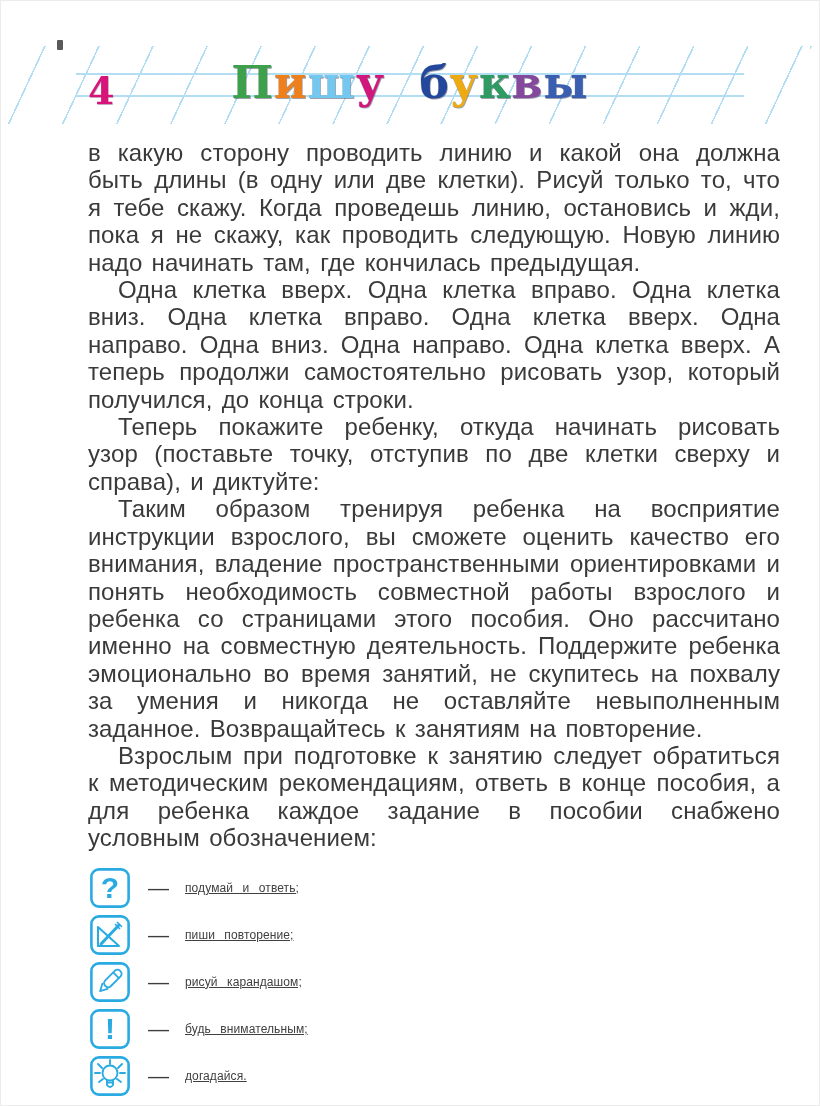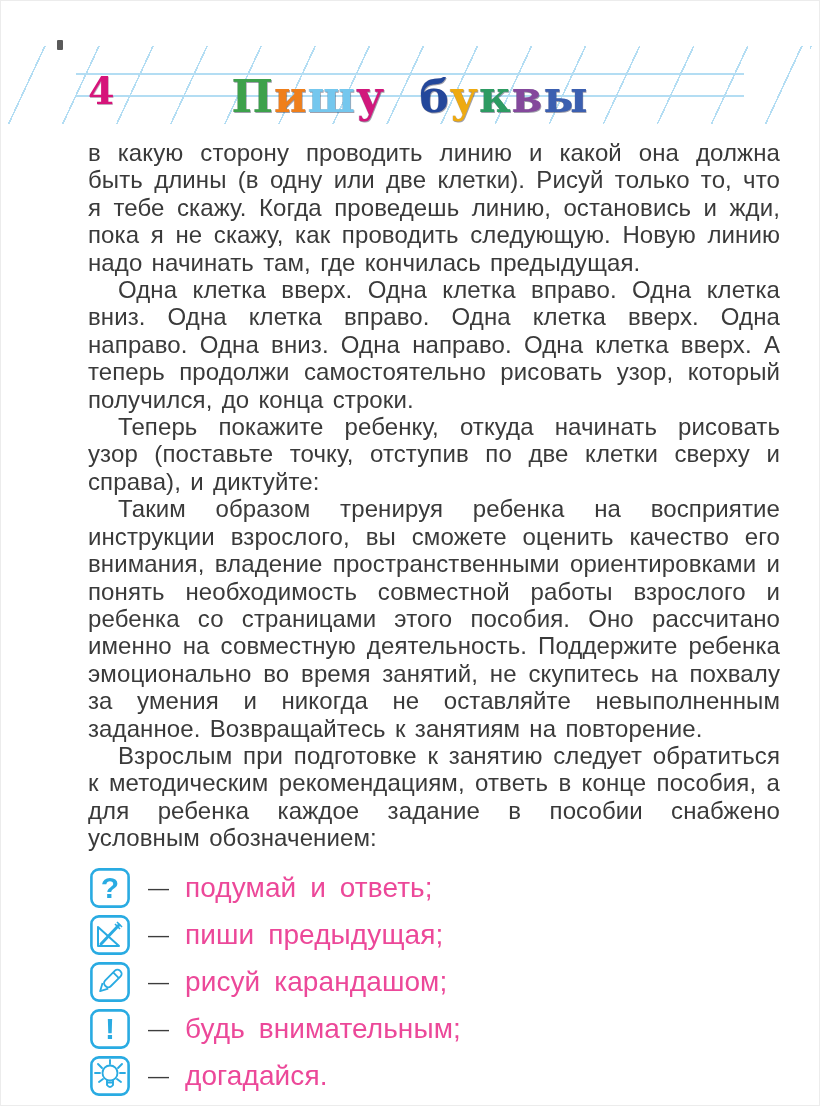--- a/index.html
+++ b/index.html
@@ -21,21 +21,21 @@
   .hline.h1{top:27px;}
   .hline.h2{top:49px;}
   .page-number{
     position:absolute;left:88px;top:26px;
     font-family:"DejaVu Serif","Liberation Serif",serif;
     font-weight:700;font-size:38px;line-height:1;
     color:#d6147a;
     text-shadow:0.5px 0.5px 0 rgba(90,0,60,0.35);
   }
   .title{
-    position:absolute;left:0;right:0;top:12px;margin:14px;
+    position:absolute;left:0;right:0;top:12px;margin:0;
     text-align:center;
     font-family:"DejaVu Serif","Liberation Serif",serif;
     font-weight:700;font-size:44px;line-height:1.15;
     letter-spacing:1px;
   }
   .title span{
     text-shadow:0.7px 0.7px 0 rgba(45,45,70,0.45), -0.5px -0.5px 0 rgba(45,45,70,0.25);
   }
   .title span.sp{padding:0 9px;}
   .speck{position:absolute;left:57px;top:40px;width:6px;height:10px;background:#5a5a5a;border-radius:1px;}
@@ -57,21 +57,21 @@
   .legend li{
     display:flex;align-items:center;
     height:40px;margin:0 0 7px 2px;
   }
   .licon{width:40px;height:40px;flex:0 0 40px;display:block;}
   .licon svg{display:block;}
   .dash{
     margin:0 16px 0 18px;
     font-size:21px;color:#3d3d3d;
   }
-  .llabel{font-size:28px;color:#ec4899;word-spacing:6px;letter-spacing:0.1px;}
+  .llabel{font-size:12px;color:#404040;word-spacing:6px;letter-spacing:0.1px;text-decoration:underline;}
   
   .closing{
     margin-top:36px;
     text-align:center;
     font-size:16.5px;color:#3f3f3f;
     letter-spacing:1px;word-spacing:10px;
   }
 </style>
 </head>
 <body>
@@ -112,21 +112,21 @@
         <span class="licon">
           <svg width="40" height="40" viewBox="0 0 40 40">
             <rect x="1.4" y="1.4" width="37.2" height="37.2" rx="7.5" fill="#fff" stroke="#29abe2" stroke-width="2.6"></rect>
             <path d="M8 12 L8 31 L29 31 Z" fill="none" stroke="#29abe2" stroke-width="2" stroke-linejoin="round"></path>
             <line x1="11" y1="29" x2="29" y2="10" stroke="#29abe2" stroke-width="3" stroke-linecap="round"></line>
             <line x1="25" y1="9" x2="30" y2="14" stroke="#29abe2" stroke-width="1.6"></line>
             <line x1="27" y1="7" x2="32" y2="12" stroke="#29abe2" stroke-width="1.6"></line>
           </svg>
         </span>
         <span class="dash">—</span>
-        <span class="llabel">пиши предыдущая;</span>
+        <span class="llabel">пиши повторение;</span>
       </li>
       <li>
         <span class="licon">
           <svg width="40" height="40" viewBox="0 0 40 40">
             <rect x="1.4" y="1.4" width="37.2" height="37.2" rx="7.5" fill="#fff" stroke="#29abe2" stroke-width="2.6"></rect>
             <g transform="rotate(45 20 20)" fill="none" stroke="#29abe2" stroke-width="1.8">
               <rect x="15.5" y="5" width="8" height="21" rx="3.5"></rect>
               <path d="M15.5 26 L19.5 33.5 L23.5 26" stroke-linejoin="round"></path>
               <line x1="15.5" y1="11" x2="23.5" y2="11"></line>
             </g>

